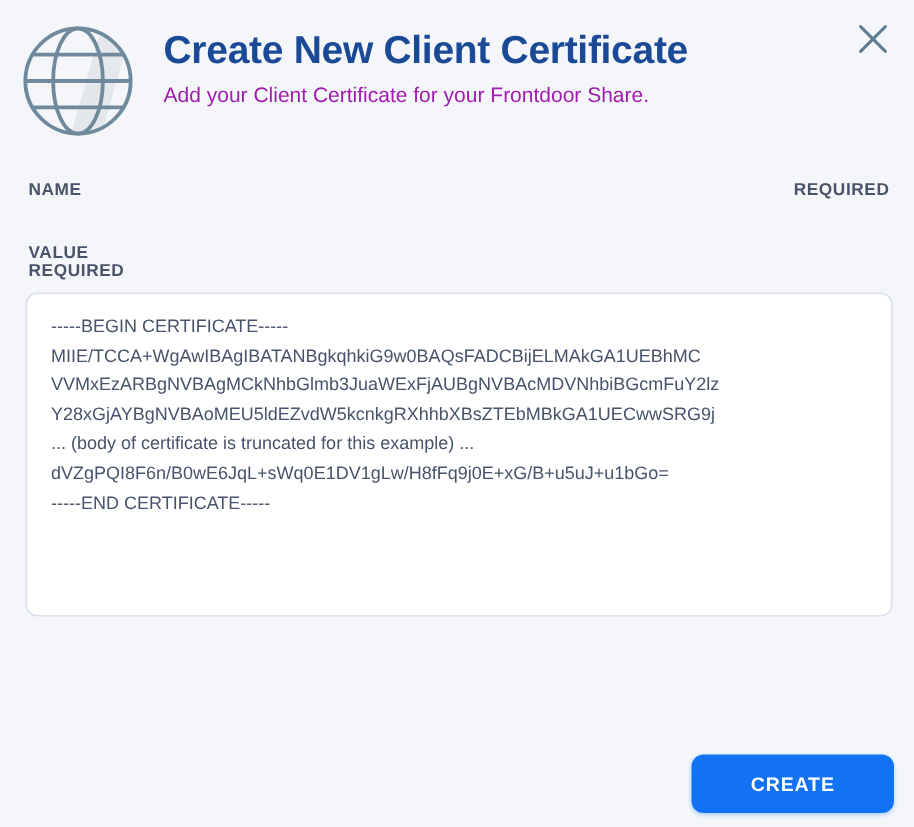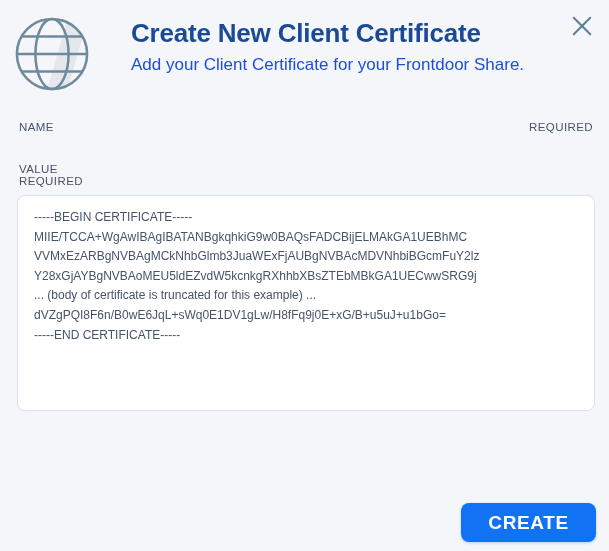--- a/index.html
+++ b/index.html
@@ -8,43 +8,43 @@
     background: #f4f6fa;
     font-family: "Liberation Sans", "DejaVu Sans", sans-serif;
     position: relative;
     overflow: hidden;
   }
   .modal { width: 609px; height: 551px; position: relative; }
 
   
   .header { display: flex; align-items: flex-start; padding: 15px 14px 0 13px; }
   .globe-wrap { width: 78px; height: 78px; flex: 0 0 78px; }
-  .header-text { margin-left: 40px; padding-top: 4px; flex: 1; min-width: 0; }
+  .header-text { margin-left: 18px; padding-top: 4px; flex: 1; min-width: 0; }
   .title {
     font-size: 26px;
     font-weight: 800;
     color: #1a4a96;
     letter-spacing: -0.2px;
     line-height: 1.1;
   }
-  .subtitle { font-size: 17px; color: #1d4ed8; margin-top: 7px; }
+  .subtitle { font-size: 14px; color: #a21caf; margin-top: 7px; }
   .close-btn {
     background: none; border: none; cursor: pointer;
     width: 26px; height: 26px; padding: 0; margin-top: -2px;
     display: flex; align-items: center; justify-content: center;
   }
 
   
   .form { padding: 0 14px 0 17px; }
   .label-row {
     display: flex; justify-content: space-between; align-items: baseline;
     margin-top: 28px; padding: 0 2px;
   }
   .field-label, .required-badge {
-    font-size: 11.5px; font-weight: 400; color: #49536a; letter-spacing: 0.4px;
+    font-size: 11.5px; font-weight: 700; color: #49536a; letter-spacing: 0.4px;
   }
   .text-input {
     display: block; width: 100%; height: 47px; margin-top: 9px;
     background: #ffffff; border: 1px solid #dbe1ea; border-radius: 8px;
     padding: 0 16px; font-size: 15px; color: #3c4657;
     font-family: "Liberation Sans", "DejaVu Sans", sans-serif;
     outline: none;
   }
   .label-row.second { margin-top: 30px; flex-direction: column; }
   .cert-textarea {
@@ -53,21 +53,21 @@
     padding: 12px 16px; font-size: 12px; line-height: 19.6px; color: #47536b;
     font-family: "Liberation Sans", "DejaVu Sans", sans-serif;
     resize: none; outline: none; overflow: hidden; white-space: pre; 
   }
 
   
   .footer { position: absolute; right: 13px; bottom: 9px; }
   .create-btn {
     width: 135px; height: 39px;
     background: #1173f4; border: none; border-radius: 8px;
-    color: #ffffff; font-size: 19px; font-weight: 700; letter-spacing: 0.6px;
+    color: #ffffff; font-size: 13px; font-weight: 700; letter-spacing: 0.6px;
     font-family: "Liberation Sans", "DejaVu Sans", sans-serif;
     cursor: pointer;
     box-shadow: 0 1px 3px rgba(17, 115, 244, 0.3);
   }
 </style>
 </head>
 <body>
 
 <div class="modal">
 

